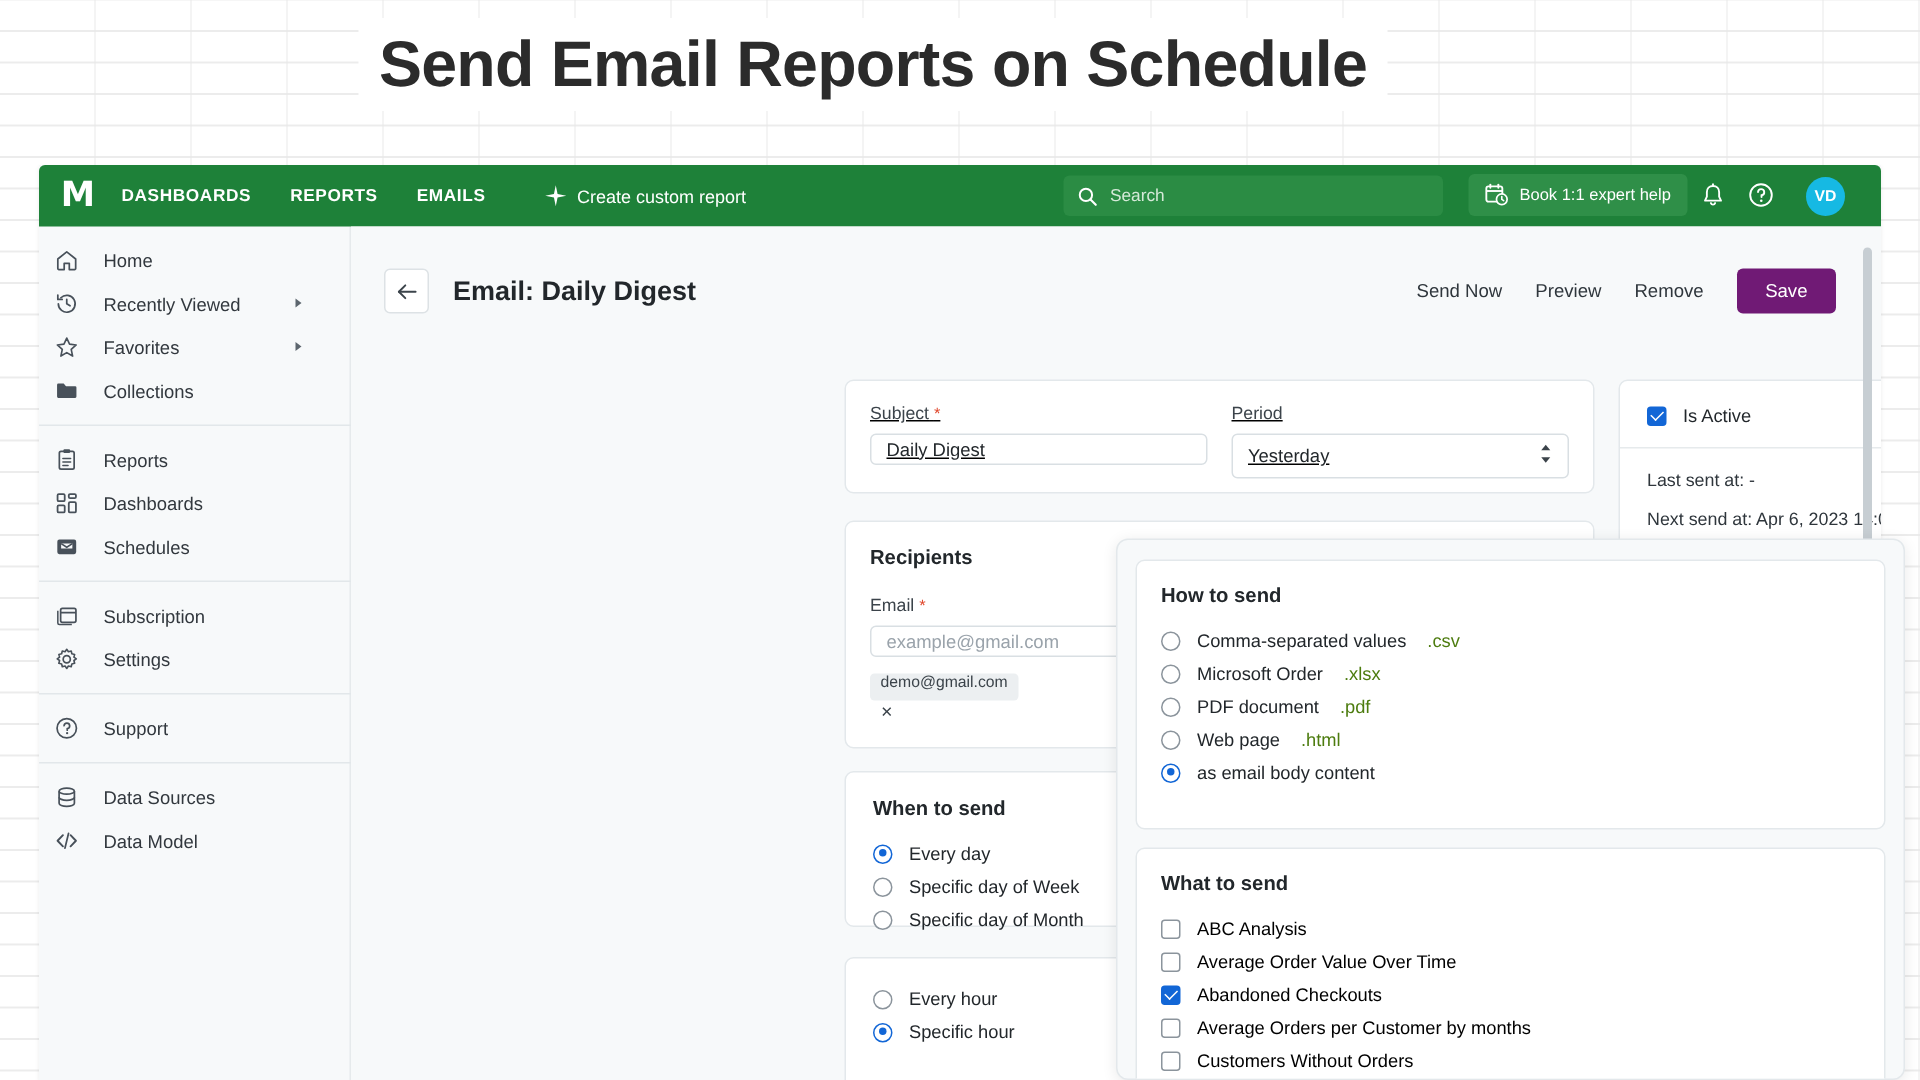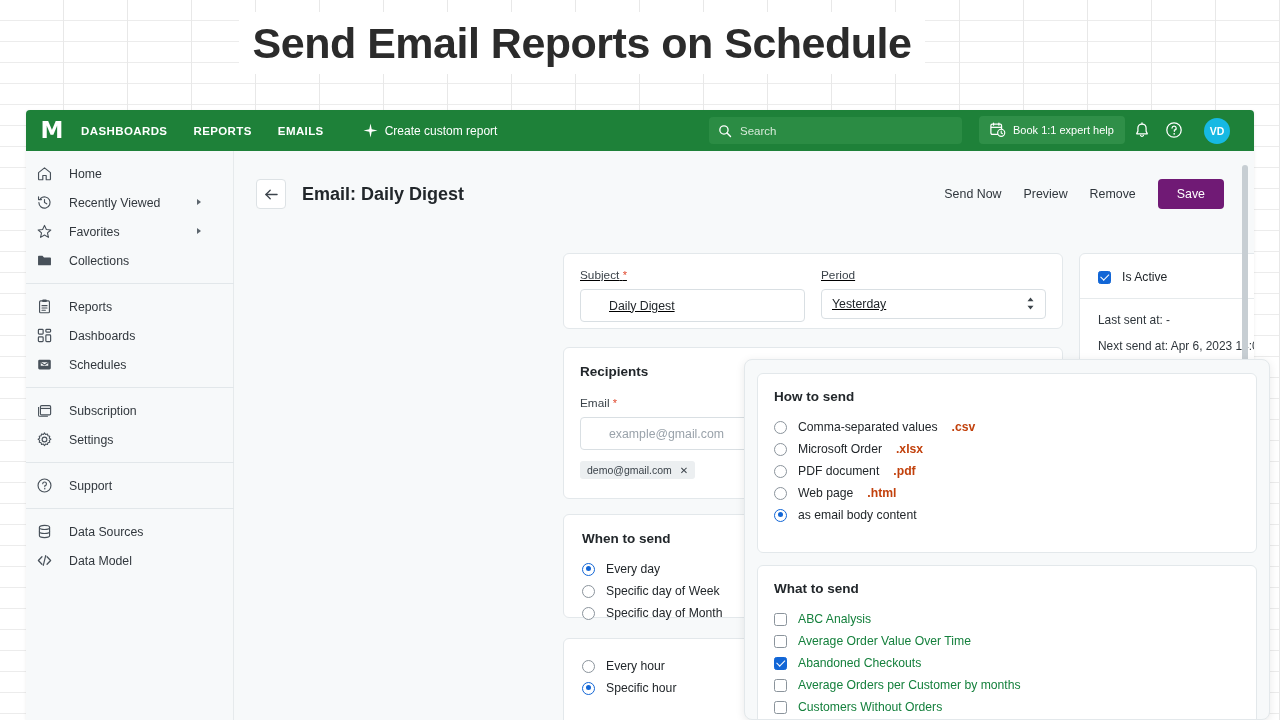--- a/index.html
+++ b/index.html
@@ -181,48 +181,49 @@
     border-radius: 6px;
   }
   .card-title {
     font-size: 13.5px; font-weight: bold; color: #22272b;
   }
   .field-label {
     font-size: 11.8px; color: #3b434a; margin-bottom: 7px;
   }
   .req { color: #e0472c; font-size: 11px; }
   .input {
-    height: 33px; border: 1px solid #d9dfe3; border-radius: 4px;
+    height: 21px; border: 1px solid #d9dfe3; border-radius: 4px;
     background: #fff; font-size: 12.3px; color: #22272b;
-    display: flex; align-items: center; padding: 0 28px;
+    display: flex; align-items: center; padding: 0 10px;
     cursor: text;
   }
   .input.placeholder { color: #9aa3ab; }
   .select {
     height: 30px; border: 1px solid #d9dfe3; border-radius: 4px;
     background: #fff; font-size: 12.3px; color: #22272b;
     display: flex; align-items: center; padding: 0 10px;
     justify-content: space-between; cursor: pointer;
   }
   .select .arrows { font-size: 10px; color: #3b434a; line-height: 1; letter-spacing:0;}
 
   
   #card-subject { position: absolute; left: 329px; top: 102px; width: 500px; height: 76px; }
   #card-subject .row { display: flex; padding: 14px 16px 0 16px; gap: 16px; text-decoration: underline; }
   #card-subject .col-subject { width: 227px; }
   #card-subject .col-period  { width: 227px; }
 
   #card-recipients { position: absolute; left: 329px; top: 196px; width: 500px; height: 152px; }
   #card-recipients .inner { padding: 16px 16px 0 16px; }
   #chip {
-    display: inline-flex; align-items: center; gap: 8px;
+    display: inline-flex; align-items: flex-start; gap: 8px;
     background: #eceff1; border-radius: 3px;
     height: 18px; padding: 0 7px;
     font-size: 10.5px; color: #3b434a; margin-top: 11px;
     cursor: default;
+    flex-direction: column;
   }
   #chip .x { font-size: 10px; color:#3b434a; cursor:pointer; }
 
   #card-when { position: absolute; left: 329px; top: 363px; width: 500px; height: 104px; }
   #card-when .inner { padding: 16px 16px 0 18px; }
   #card-hours { position: absolute; left: 329px; top: 487px; width: 500px; height: 120px; }
   #card-hours .inner { padding: 16px 0 0 18px; display:flex; }
 
   .radio-row { display: flex; align-items: center; height: 22px; cursor: pointer; }
   .radio {
@@ -244,21 +245,21 @@
     flex: 0 0 13px;
   }
   .cbx.on { background: #1266d6; border-color: #1266d6; }
   .cbx.on::after {
     content: "";
     width: 3.5px; height: 7px;
     border: solid #fff; border-width: 0 1.8px 1.8px 0;
     transform: rotate(45deg) translate(-0.5px,-1px);
   }
   .cbx-row { display:flex; align-items:center; height: 22px; cursor:pointer; }
-  .cbx-row .lbl { font-size: 12.2px; color: #15803d; margin-left: 11px; white-space: nowrap; }
+  .cbx-row .lbl { font-size: 12.2px; color: #000000; margin-left: 11px; white-space: nowrap; }
 
   
   #hours-wrap { margin-left: 81px; width: 190px; position: relative; }
   #hours-strip {
     display: flex; align-items: center; gap: 0;
     overflow: hidden; width: 190px; height: 22px;
   }
   .hour-item { display:flex; align-items:center; margin-right: 11px; cursor:pointer;}
   .hour-item .hn { font-size: 11.8px; color: #22272b; margin-left: 7px; }
   #hours-scroll {
@@ -298,21 +299,21 @@
     padding: 15px 0 0 16px;
   }
   #ov-what {
     position: absolute; left: 12px; top: 205px;
     width: 500px; height: 180px;
     background: #fff; border: 1px solid #e3e8eb; border-radius: 6px;
     padding: 15px 0 0 16px;
     overflow: hidden;
   }
   .ov-title { font-size: 13.5px; font-weight: bold; color: #22272b; margin-bottom: 12px; }
-  .ext { font-size: 12.2px; color: #c2410c; margin-left: 14px; font-weight: bold; }
+  .ext { font-size: 12.2px; color: #4d7c0f; margin-left: 14px; }
 </style>
 </head>
 <body>
 
 <div id="page">
 
   <div id="hero">
     <span class="hero-title">Send Email Reports on Schedule</span>
   </div>
 

